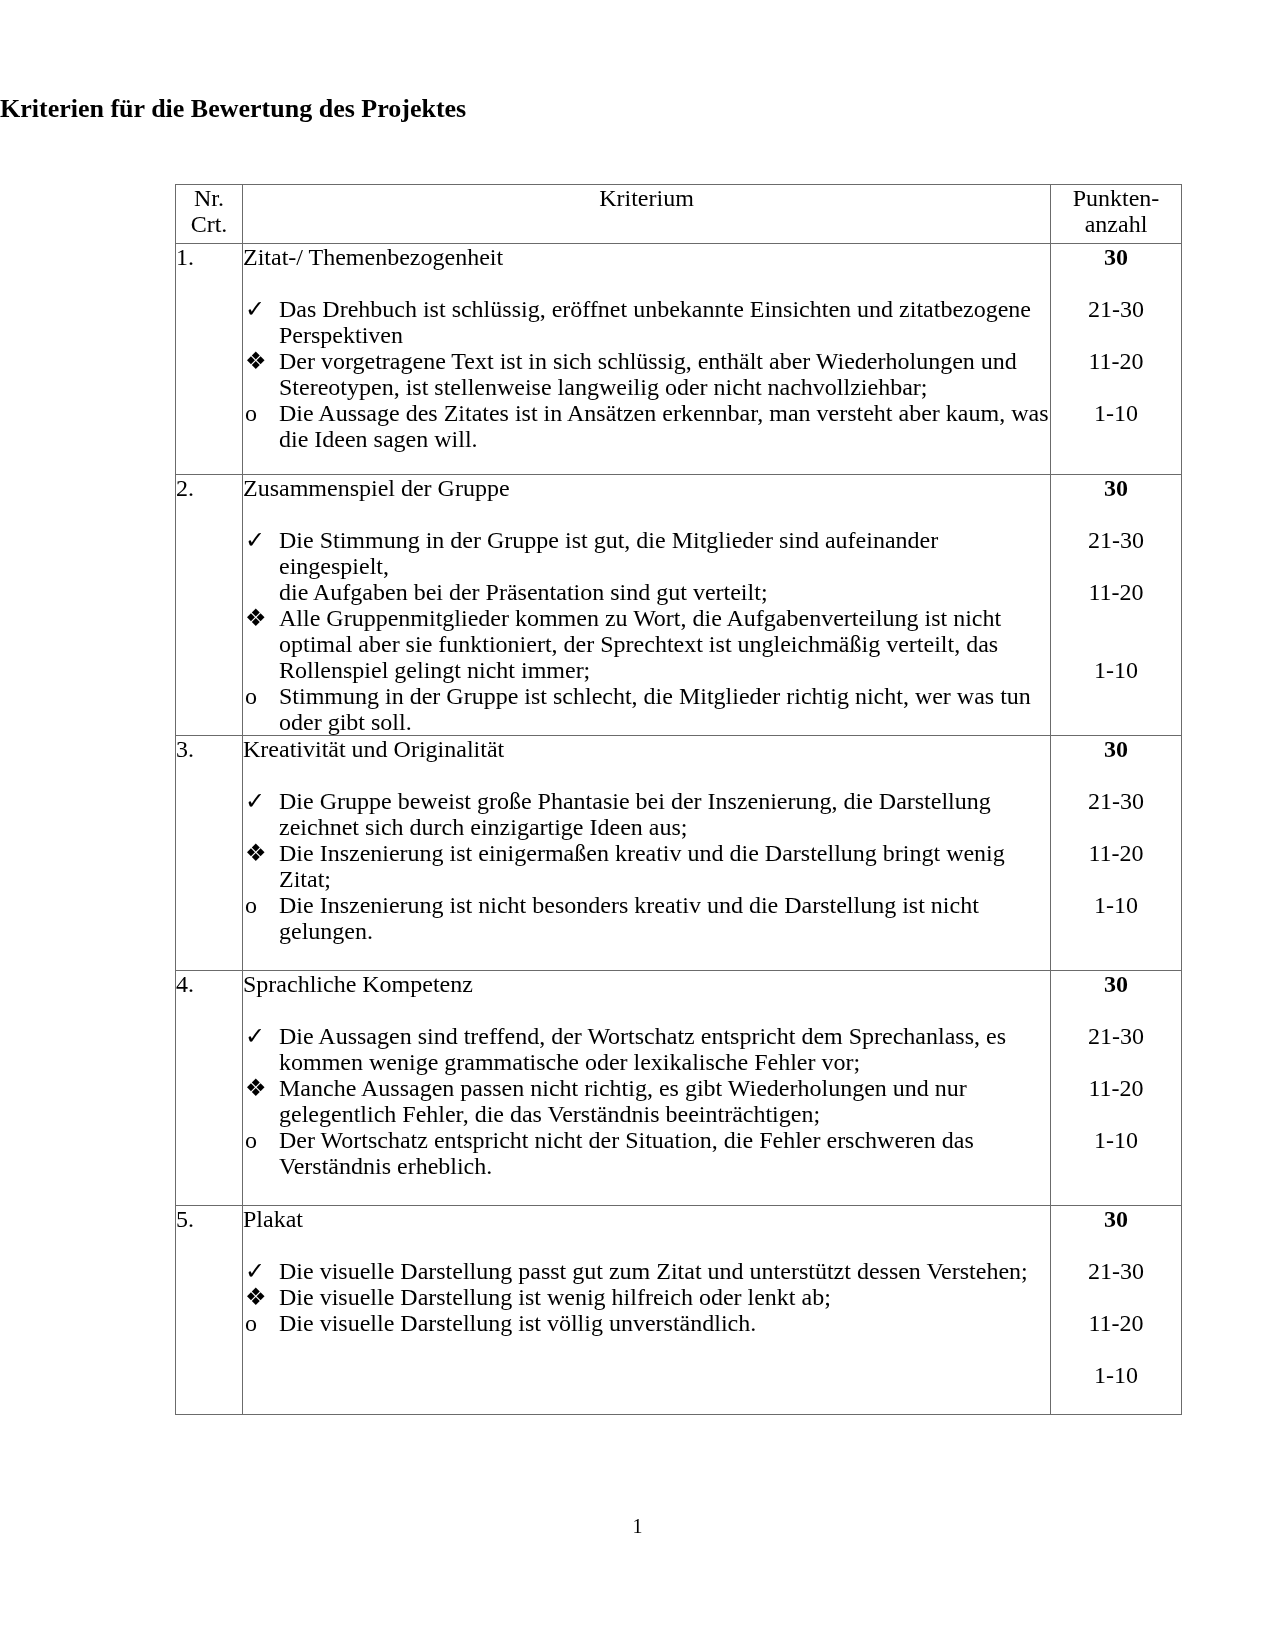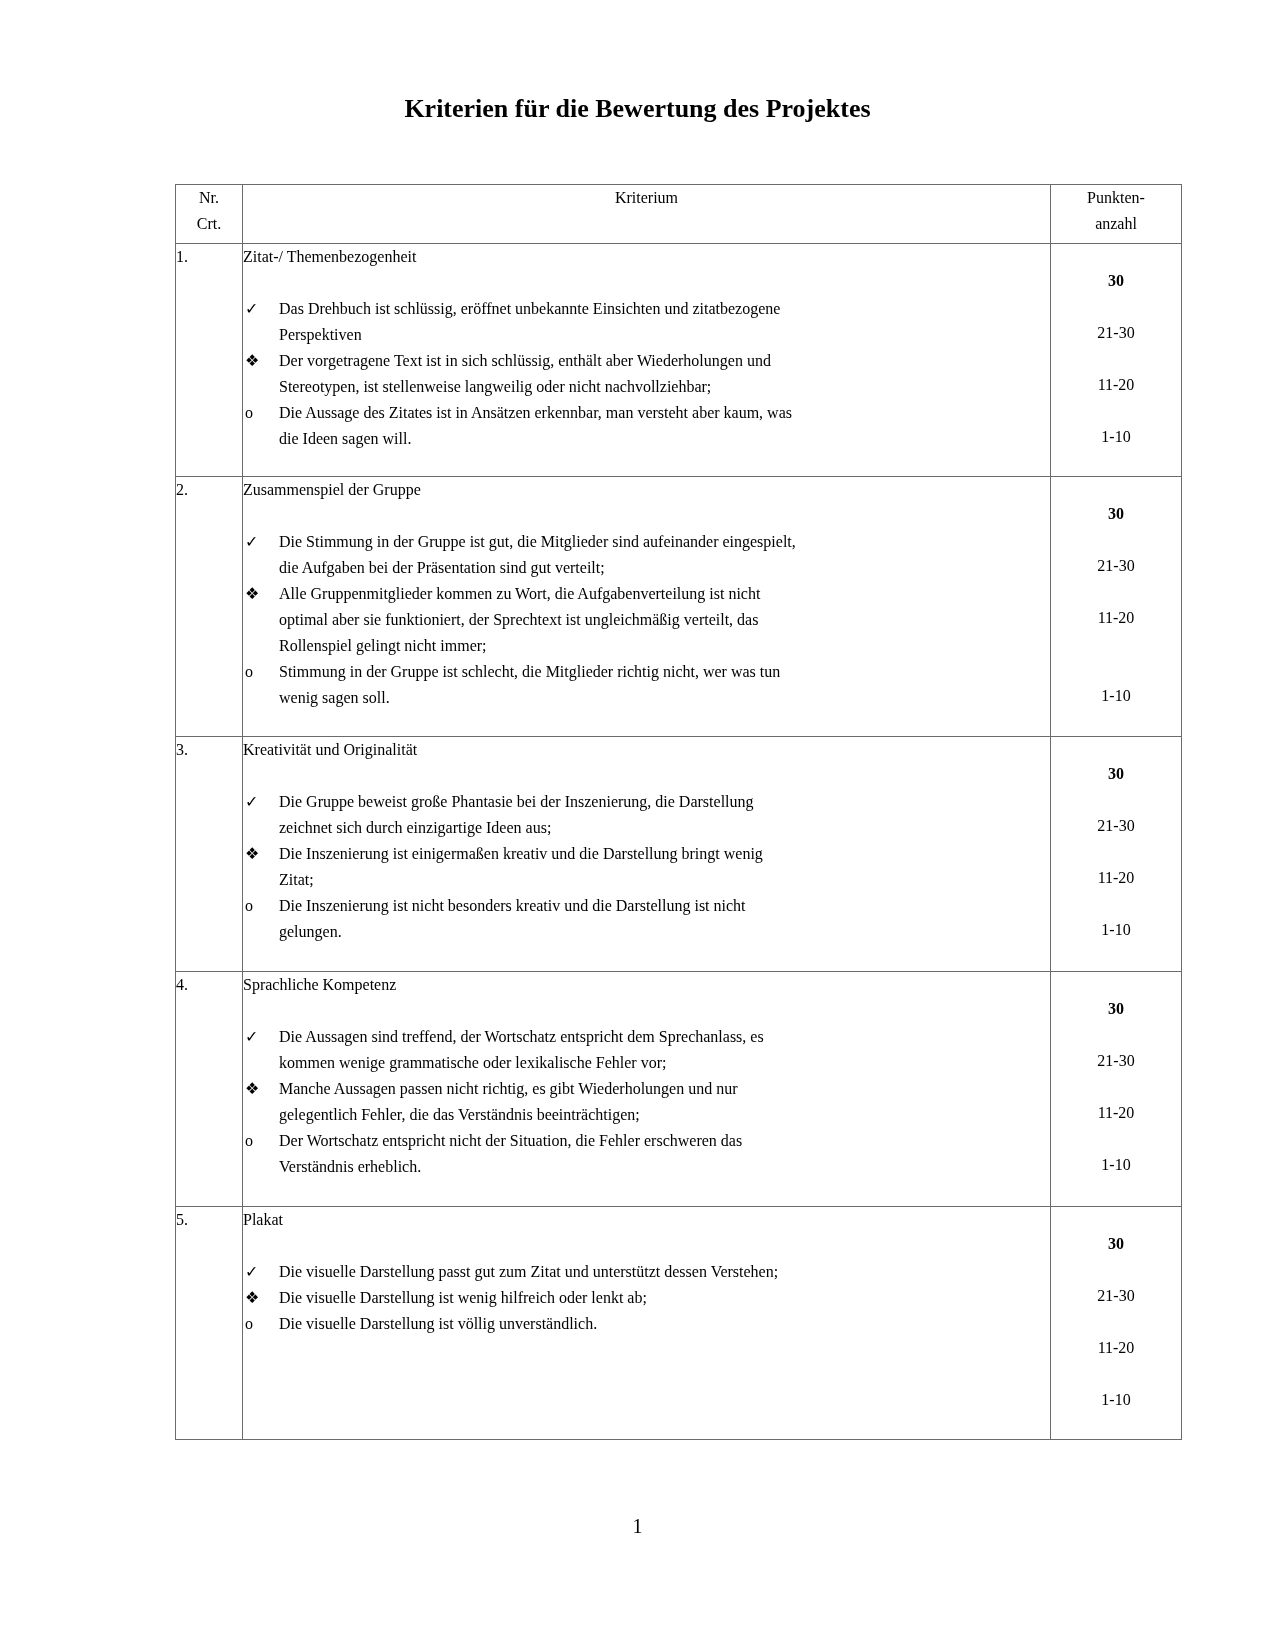--- a/index.html
+++ b/index.html
@@ -1,32 +1,32 @@
 <!DOCTYPE html>
 <html><head>
 <meta charset="utf-8">
 <style>
   html, body { margin: 0; padding: 0; background: #ffffff; }
   body { width: 1275px; height: 1650px; position: relative; font-family: "Liberation Serif", "DejaVu Serif", serif; color: #000; }
-  .title { position: absolute; top: 93px; left: 0; width: 1275px; text-align: center; font-weight: bold; font-size: 26px; line-height: 32px; }
-  table.crit { position: absolute; left: 175px; top: 184px; width: 1007px; border-collapse: collapse; font-size: 16px; line-height: 26px; }
+  .title { position: absolute; top: 93px; left: 0; width: 1275px; font-weight: bold; font-size: 26px; line-height: 32px; }
+  table.crit { position: absolute; left: 175px; top: 184px; width: 1007px; border-collapse: collapse; font-size: 24px; line-height: 26px; }
   table.crit td, table.crit th { border: 1.5px solid #6b6b6b; vertical-align: top; padding: 0; font-weight: normal; }
   th.nr { width: 66px; text-align: center; padding-top: 0px; }
   th.krit { }
   th.pts { width: 130px; text-align: center; }
   thead tr { height: 59px; }
   td.nr-cell { padding-left: 10px; padding-top: 0px; }
   td.krit-cell { padding: 0 10px 0 10px; }
   td.pts-cell { text-align: center; }
   .row-title { font-weight: normal; height: 26px; }
   .spacer { height: 26px; }
   .item { display: flex; }
   .bullet { width: 36px; flex: 0 0 36px; text-align: left; padding-left: 2px; box-sizing: border-box; }
   .item-text { flex: 1; }
-  .pts-title { font-weight: bold; height: 26px; margin-top: 24px; }
+  .pts-title { font-weight: bold; height: 26px; }
   .pts-line { height: 26px; }
   .page-num { position: absolute; top: 1515px; left: 0; width: 1275px; text-align: center; font-size: 20px; }
 </style>
 </head>
 <body>
 
 <div class="title">Kriterien für die Bewertung des Projektes</div>
 
 <table class="crit">
   <thead>
@@ -98,21 +98,21 @@
             <div class="item-text">
               <div>Alle Gruppenmitglieder kommen zu Wort, die Aufgabenverteilung ist nicht</div>
               <div>optimal aber sie funktioniert, der Sprechtext ist ungleichmäßig verteilt, das</div>
               <div>Rollenspiel gelingt nicht immer;</div>
             </div>
           </div>
           <div class="item">
             <span class="bullet">o</span>
             <div class="item-text">
               <div>Stimmung in der Gruppe ist schlecht, die Mitglieder richtig nicht, wer was tun</div>
-              <div>wenig sagen soll.</div>
+              <div>oder gibt soll.</div>
             </div>
           </div>
         </td>
         <td class="pts-cell">
           <div class="pts-title">30</div>
           <div class="pts-line"></div>
           <div class="pts-line">21-30</div>
           <div class="pts-line"></div>
           <div class="pts-line">11-20</div>
           <div class="pts-line"></div>

